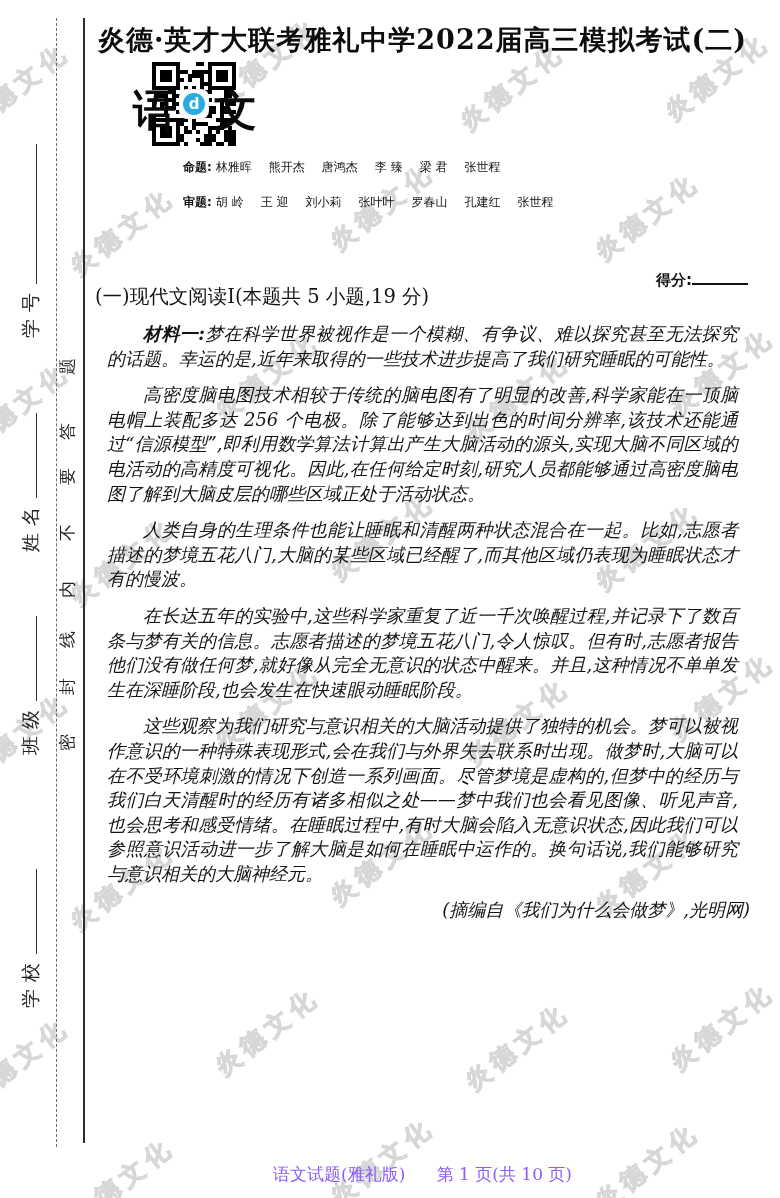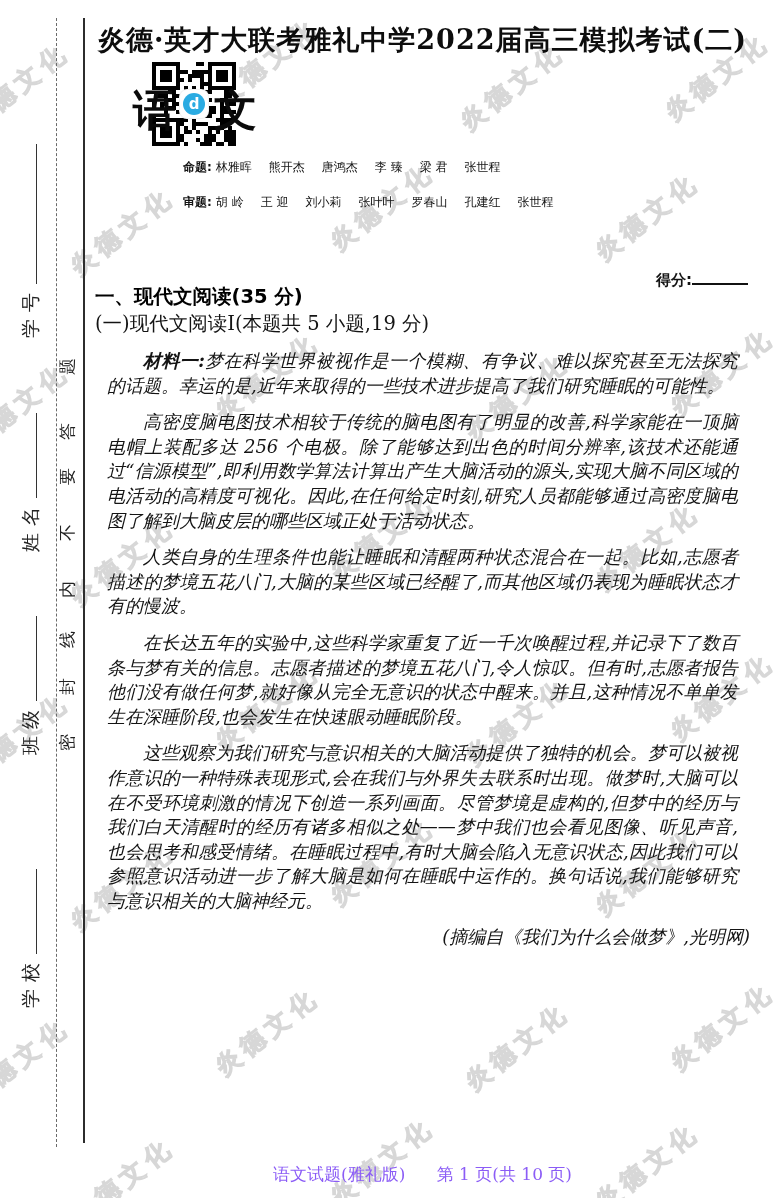--- a/index.html
+++ b/index.html
@@ -305,21 +305,20 @@
     <div class="staff-line staff-2">
       <b>审题:</b><span id="reviewers-names"><span class="nm">胡 岭</span><span class="nm">王 迎</span><span class="nm">刘小莉</span><span class="nm">张叶叶</span><span class="nm">罗春山</span><span class="nm">孔建红</span><span class="nm">张世程</span></span>
     </div>
 
 
     <div class="score-line">
       <b>得分:</b><span class="score-blank"></span>
     </div>
 
     <div class="body-text">
-      <h2>一、现代文阅读(35 分)</h2>
       <h3>(一)现代文阅读Ⅰ(本题共 5 小题,19 分)</h3>
       <p class="para"><b>材料一:</b><span>梦在科学世界被视作是一个模糊、有争议、难以探究甚至无法探究的话题。幸运的是,近年来取得的一些技术进步提高了我们研究睡眠的可能性。</span></p>
       <div id="more-paragraphs">
           <p class="para">高密度脑电图技术相较于传统的脑电图有了明显的改善,科学家能在一顶脑电帽上装配多达 256 个电极。除了能够达到出色的时间分辨率,该技术还能通过“信源模型”,即利用数学算法计算出产生大脑活动的源头,实现大脑不同区域的电活动的高精度可视化。因此,在任何给定时刻,研究人员都能够通过高密度脑电图了解到大脑皮层的哪些区域正处于活动状态。</p>
           <p class="para">人类自身的生理条件也能让睡眠和清醒两种状态混合在一起。比如,志愿者描述的梦境五花八门,大脑的某些区域已经醒了,而其他区域仍表现为睡眠状态才有的慢波。</p>
           <p class="para">在长达五年的实验中,这些科学家重复了近一千次唤醒过程,并记录下了数百条与梦有关的信息。志愿者描述的梦境五花八门,令人惊叹。但有时,志愿者报告他们没有做任何梦,就好像从完全无意识的状态中醒来。并且,这种情况不单单发生在深睡阶段,也会发生在快速眼动睡眠阶段。</p>
           <p class="para">这些观察为我们研究与意识相关的大脑活动提供了独特的机会。梦可以被视作意识的一种特殊表现形式,会在我们与外界失去联系时出现。做梦时,大脑可以在不受环境刺激的情况下创造一系列画面。尽管梦境是虚构的,但梦中的经历与我们白天清醒时的经历有诸多相似之处——梦中我们也会看见图像、听见声音,也会思考和感受情绪。在睡眠过程中,有时大脑会陷入无意识状态,因此我们可以参照意识活动进一步了解大脑是如何在睡眠中运作的。换句话说,我们能够研究与意识相关的大脑神经元。</p>
         </div>
       <p class="attribution">(摘编自《我们为什么会做梦》,光明网)</p>
     </div>

